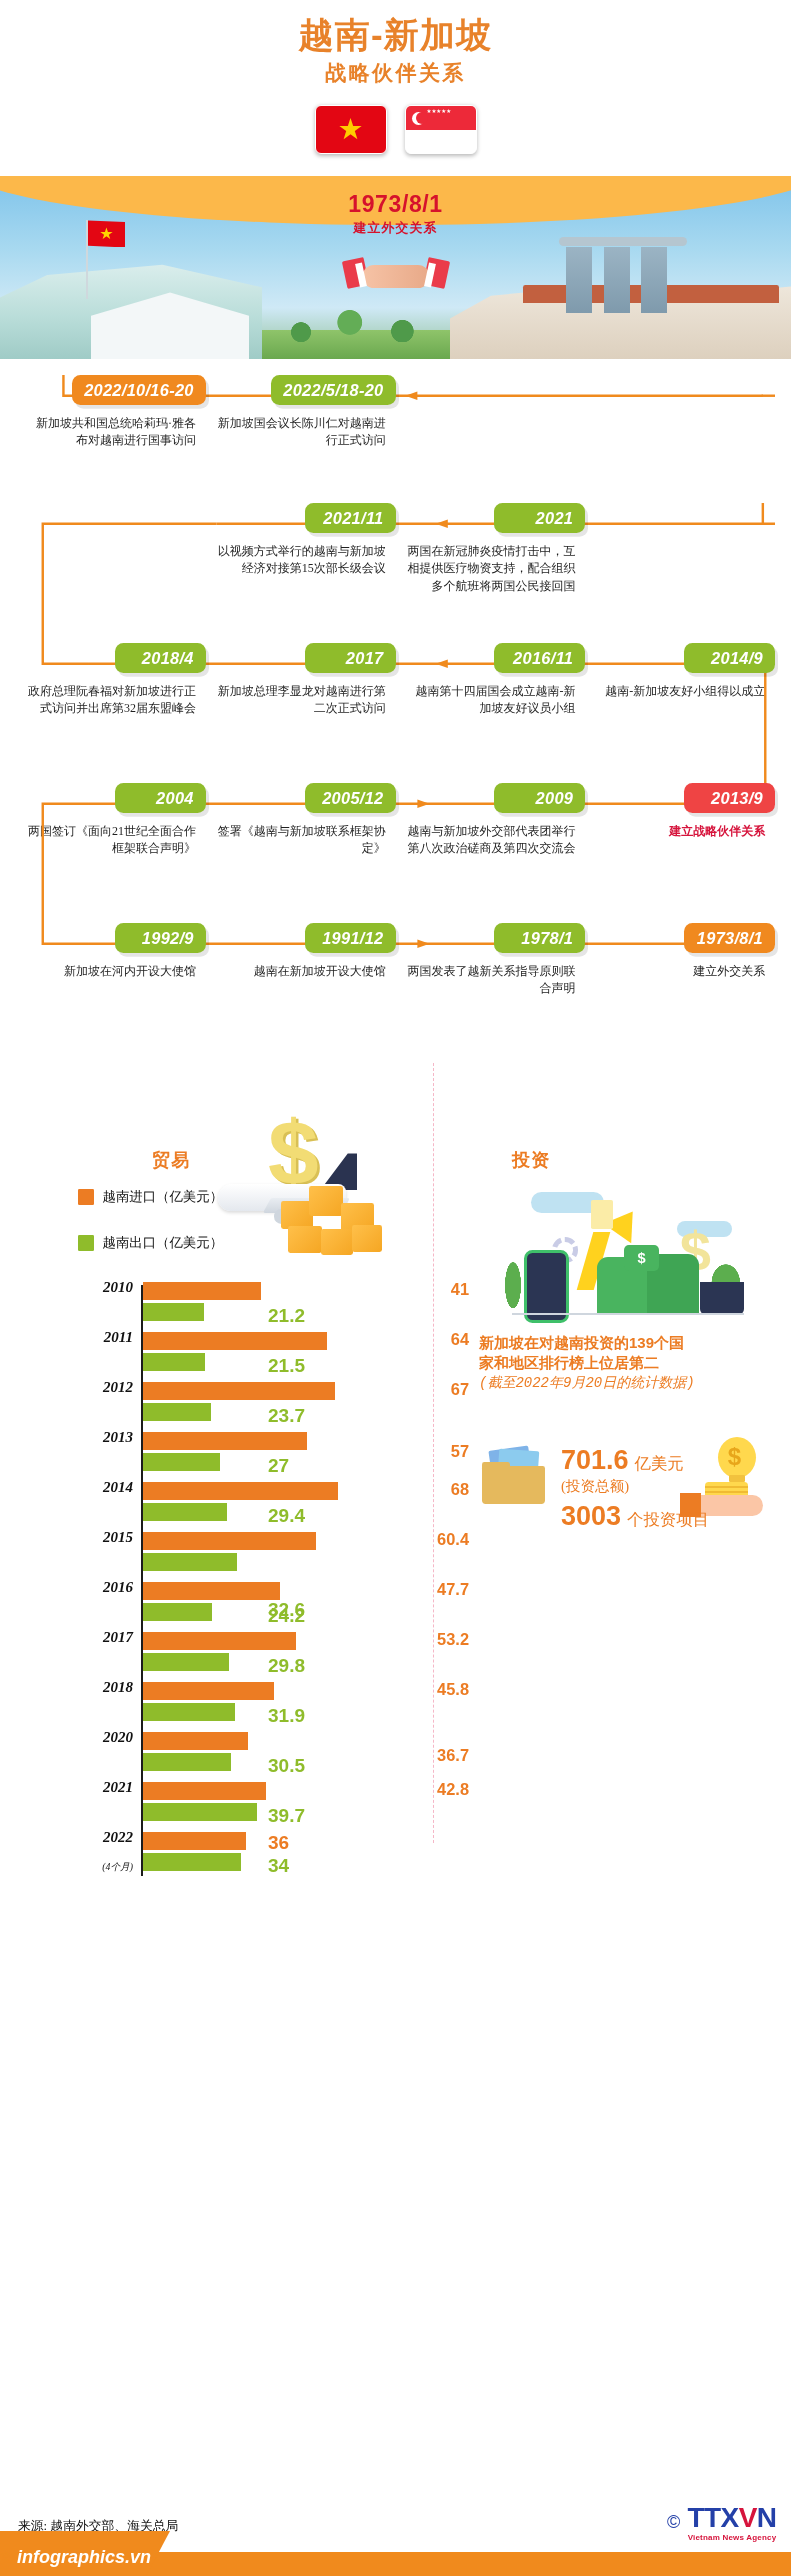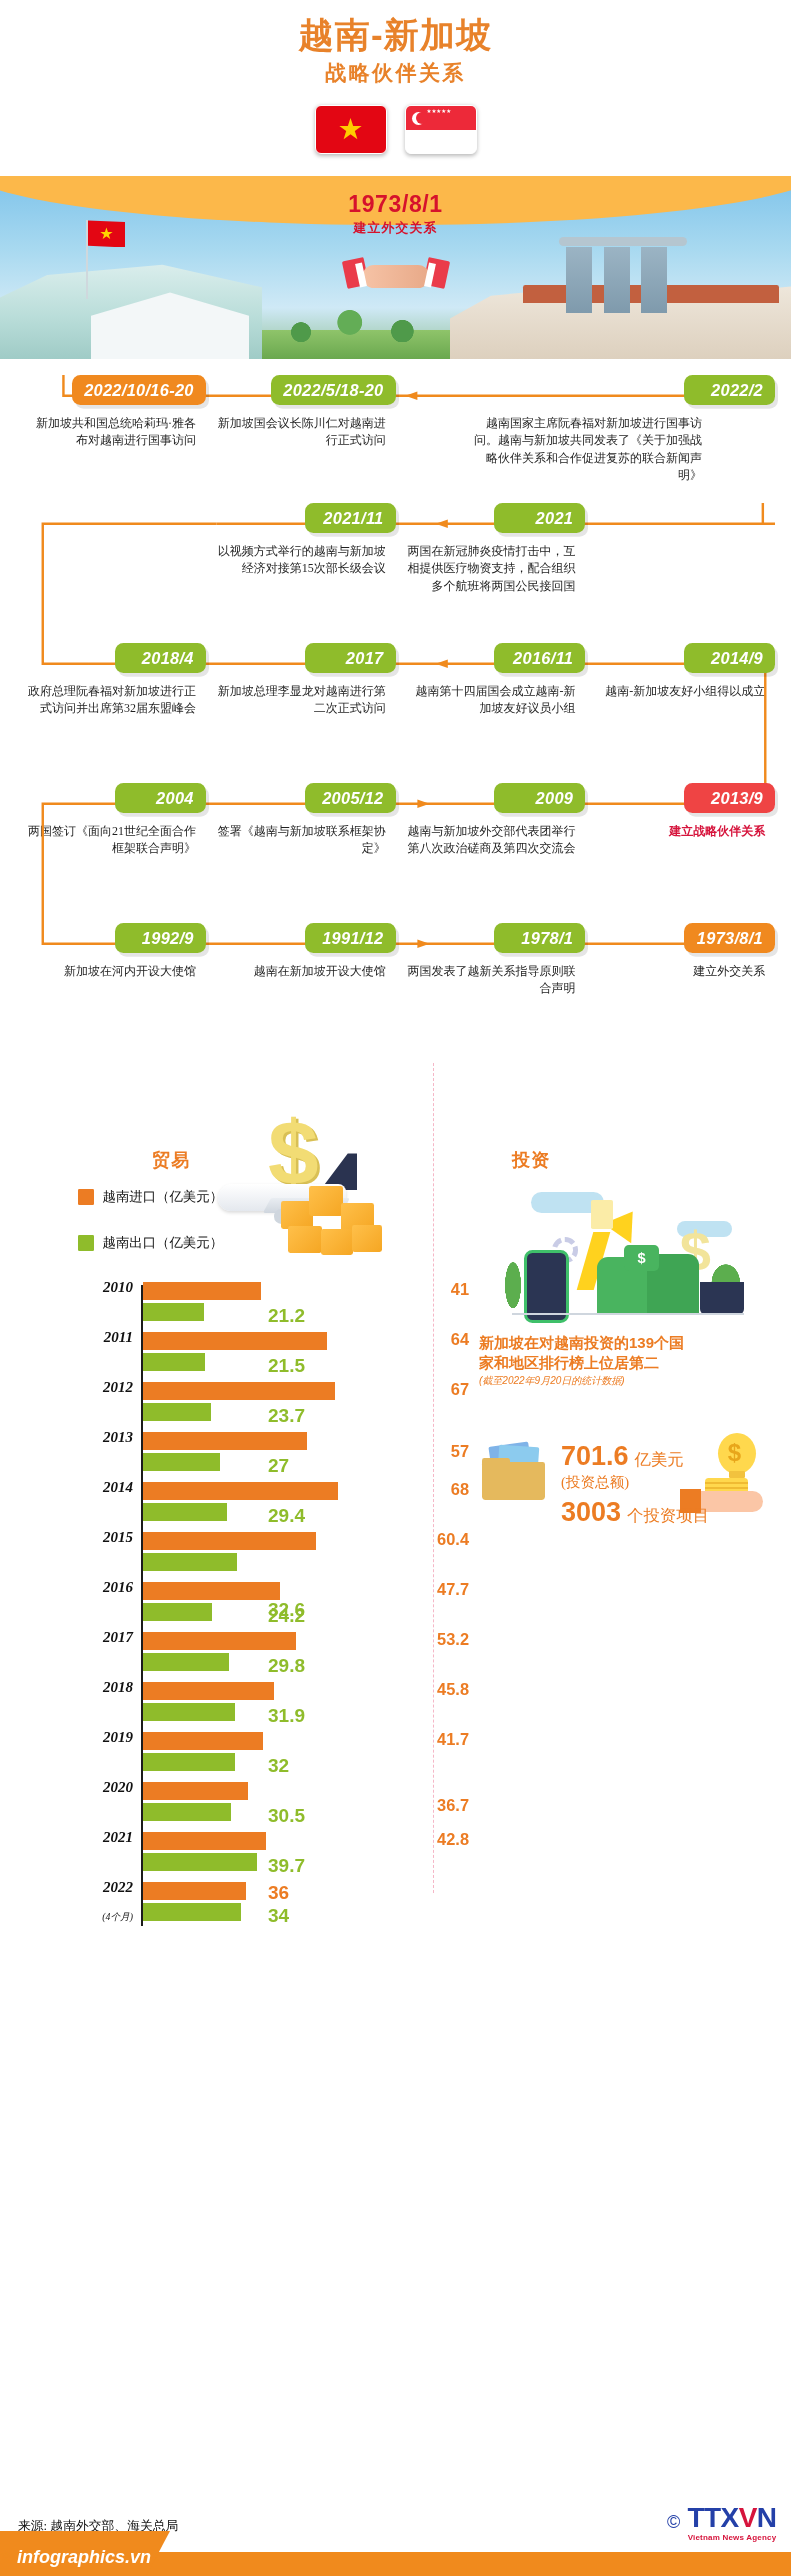--- a/index.html
+++ b/index.html
@@ -211,22 +211,22 @@
   .ia-p2 { position:absolute; left: 153px; bottom: 0; width: 52px; height: 61px; background:#3fa554; border-radius: 11px 11px 0 0;}
   .ia-ground { position:absolute; left: 18px; right: 12px; bottom: 0; height: 2.4px; background:#cfd6de; }
   .ia-bubble { position:absolute; left: 130px; top: 58px; width: 35px; height: 25.6px; background:#49b45f; border-radius:4.9px;
       color:#fff; font-size: 14.6px; font-weight:800; display:flex;align-items:center;justify-content:center;}
   .ia-note { position:absolute; left: 97px; top: 13.4px; width: 22px; height: 29px; background:#fbeca7; border-radius:1.8px;}
   .ia-gear { position:absolute; left: 58px; top: 50px; width: 25.6px; height: 25.6px; border-radius:50%;
       border: 5.5px dashed #c9cce6; }
 
   .invest-note { margin-left: 22px; margin-top: 18px; width: 292px; }
   .invest-note .line { font-size: 15px; color:#ec7c23; font-weight:700; line-height:1.32; }
-  .invest-note .sub  { font-size: 10px; color:#ec7c23; font-style:italic;
-      font-family:Liberation Sans, sans-serif; margin-top: 1.2px;}
+  .invest-note .sub  { font-size: 14px; color:#ec7c23; font-style:italic;
+      font-family:Liberation Mono, monospace; margin-top: 1.2px;}
 
   .stats { position:relative; margin-left: 21px; margin-top: 45px; height: 110px; }
   .folder { position:absolute; left: 3.7px; top: 11px; width: 63px; height: 56px; }
   .folder .fpaperA { position:absolute; left:9.7px; top:0; width:40px; height:40px; background:#7fb3e8; transform:rotate(-8deg); border-radius:1.8px;}
   .folder .fpaperB { position:absolute; left:16px; top:2.4px; width:40px; height:38px; background:#8ccbee; transform:rotate(4deg); border-radius:1.8px;}
   .folder .fbody { position:absolute; left:0; bottom:0; width:63px; height:38px; background:#e5b95d; border-radius:2.4px 2.4px 3.7px 3.7px;}
   .folder .ftab { position:absolute; left:0; bottom:34px; width:28px; height:7.3px; background:#e5b95d; border-radius:2.4px 2.4px 0 0;}
   .stat-num { font-size: 27px; font-weight: 800; color:#ec7c23; line-height:1; display:inline-block; }
   .stat-unit { font-size: 16.4px; color:#ec7c23; font-family:"Liberation Serif","DejaVu Serif",serif; margin-left:6px;}
   .stat-sub { font-size: 14.6px; color:#ec7c23; font-family:"Liberation Serif","DejaVu Serif",serif; margin-top: 2.4px;}
@@ -331,24 +331,20 @@
     </svg>
     <div class="pills">
       <div class="tl-cell">
         <span class="pill orange">2022/10/16-20</span>
         <div class="tl-desc">新加坡共和国总统哈莉玛·雅各布对越南进行国事访问</div>
       </div>
       <div class="tl-cell">
         <span class="pill green">2022/5/18-20</span>
         <div class="tl-desc">新加坡国会议长陈川仁对越南进行正式访问</div>
       </div>
-      <div class="tl-cell" style="width:50%;">
-        <span class="pill green">2022/2</span>
-        <div class="tl-desc" style="padding:0 73px;">越南国家主席阮春福对新加坡进行国事访问。越南与新加坡共同发表了《关于加强战略伙伴关系和合作促进复苏的联合新闻声明》</div>
-      </div>
     </div>
   </div>
 
   <div class="tl-row" style="min-height:140px;">
     <svg class="tl-svg" viewBox="0 0 1248 230" preserveAspectRatio="none">
       <path d="M 1248 34 L 1228 34 L 1228 -110" stroke="#f08a1d" stroke-width="4" fill="none"></path>
       <path d="M 1228 34 L 330 34" stroke="#f08a1d" stroke-width="4" fill="none"></path>
       <path d="M 330 34 L 44 34 L 44 230" stroke="#f08a1d" stroke-width="4" fill="none"></path>
       <polygon points="690,34 710,27 710,41" fill="#f08a1d"></polygon>
     </svg>
@@ -564,30 +560,20 @@
           </div>
         </div>
         <div class="crow">
           <div class="ylabel">2018</div>
           <div class="tick"></div>
           <div class="bars">
             <div class="bar imp" style="width: 131px;"></div>
             <div class="bar exp" style="width: 92px;"></div>
             <div class="vlab exp" style="left: 129px;">31.9</div>
             <div class="rlab" style="top: 0px;">45.8</div>
-          </div>
-        </div>
-        <div class="crow">
-          <div class="ylabel">2019</div>
-          <div class="tick"></div>
-          <div class="bars">
-            <div class="bar imp" style="width: 120px;"></div>
-            <div class="bar exp" style="width: 92px;"></div>
-            <div class="vlab exp" style="left: 129px;">32</div>
-            <div class="rlab" style="top: 0px;">41.7</div>
           </div>
         </div>
         <div class="crow">
           <div class="ylabel">2020</div>
           <div class="tick"></div>
           <div class="bars">
             <div class="bar imp" style="width: 105px;"></div>
             <div class="bar exp" style="width: 88px;"></div>
             <div class="vlab exp" style="left: 129px;">30.5</div>
             <div class="rlab" style="top: 16px; margin-left: 8px;">36.7</div>

